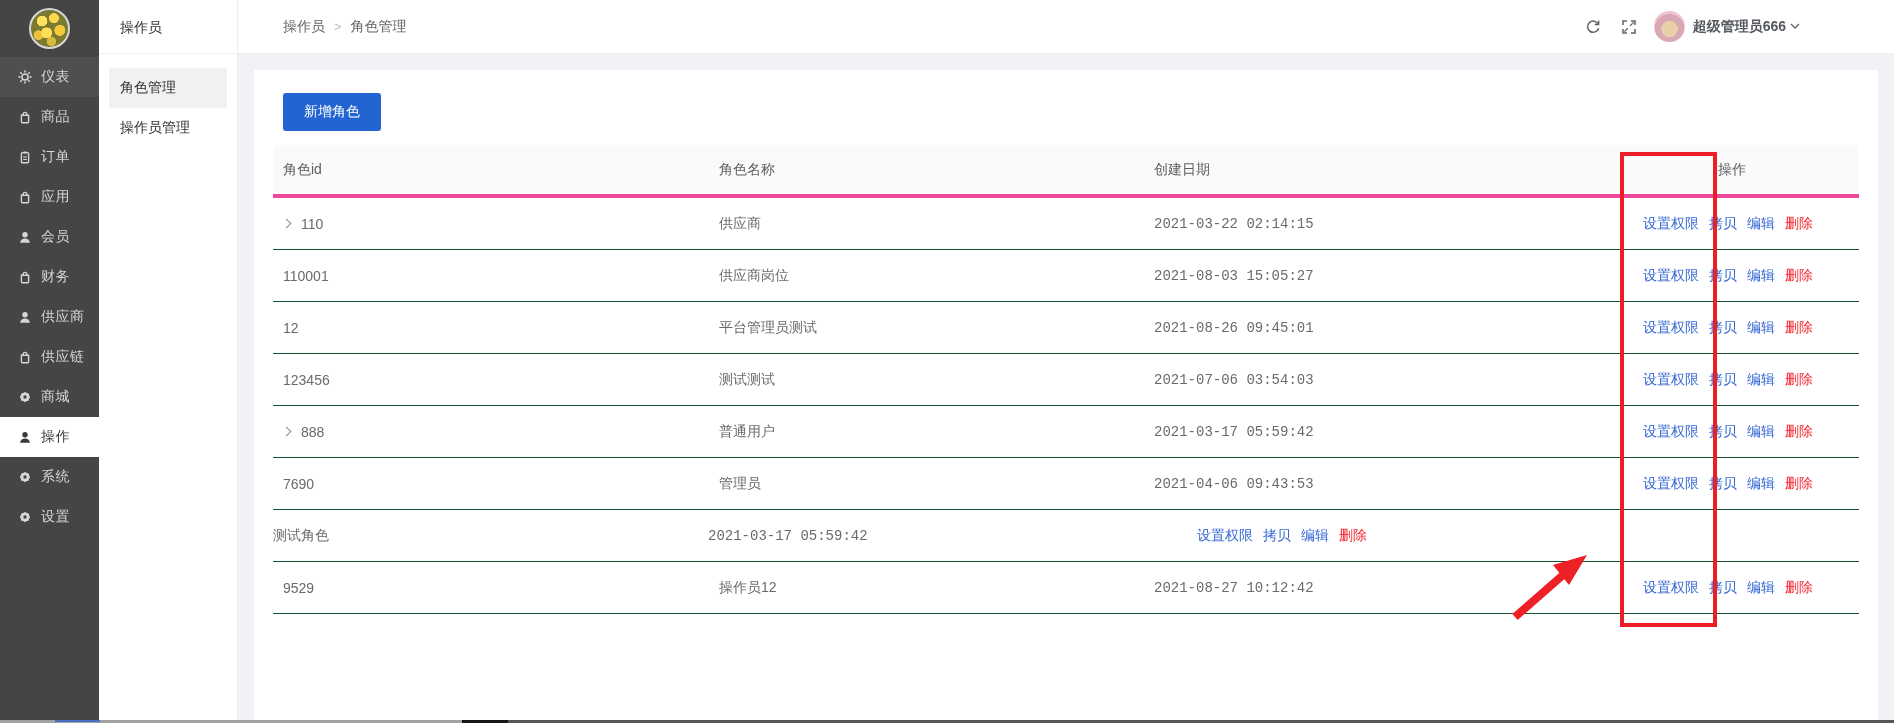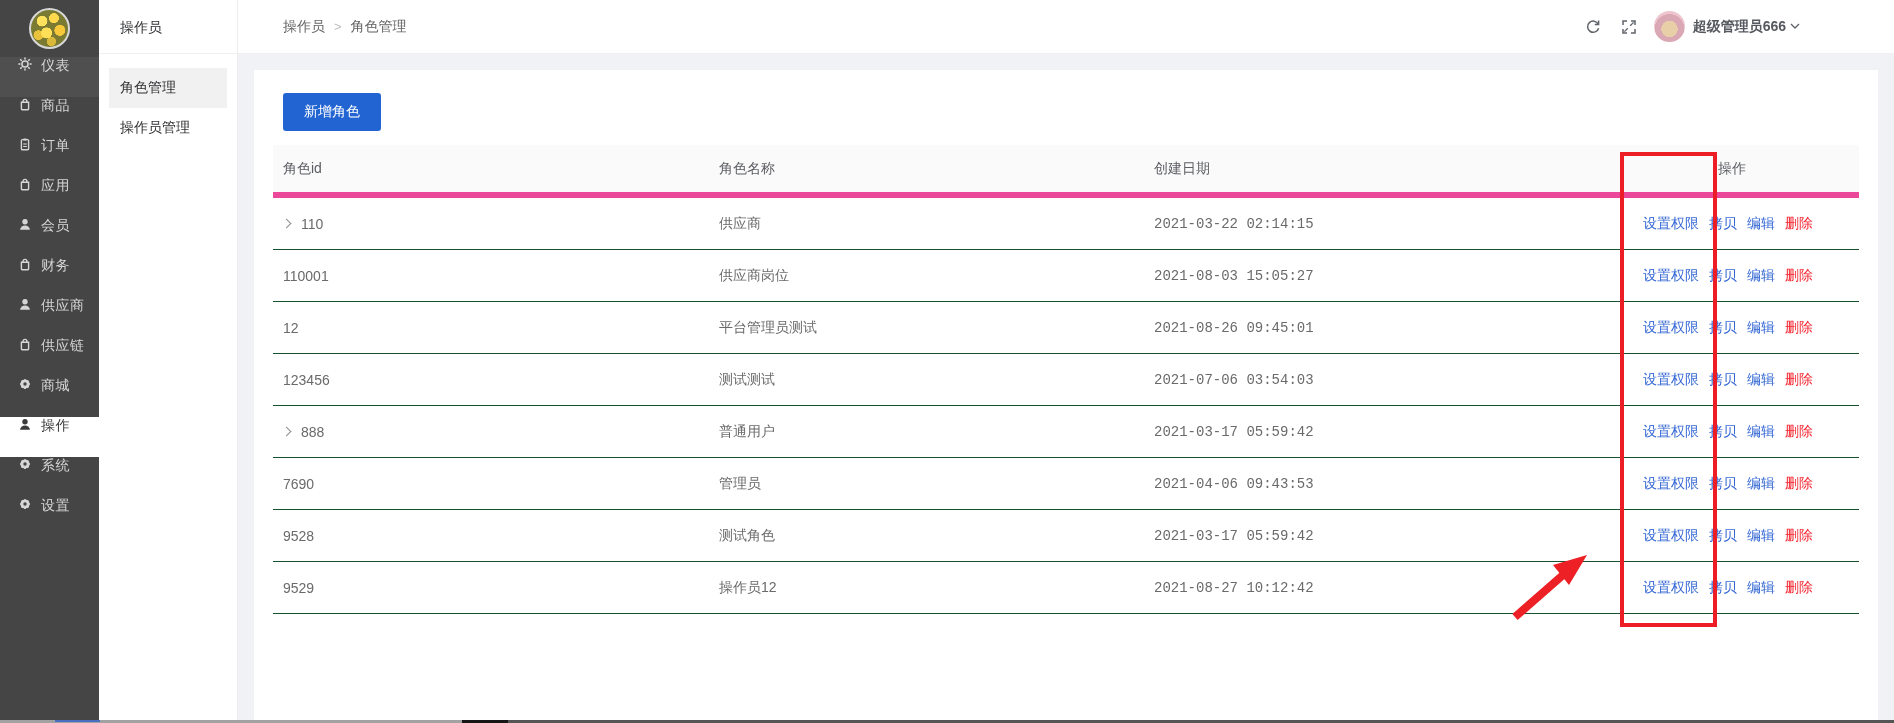--- a/index.html
+++ b/index.html
@@ -11,21 +11,21 @@
   .logo-wrap { height:57px; display:flex; align-items:center; justify-content:center; }
   .logo { width:41px; height:41px; border-radius:50%; border:2px solid #d8d8d8;
     background:
       radial-gradient(circle at 30% 30%, #ffe15e 0 14%, rgba(0,0,0,0) 15%),
       radial-gradient(circle at 62% 22%, #ffd84d 0 13%, rgba(0,0,0,0) 14%),
       radial-gradient(circle at 78% 55%, #f6c83a 0 15%, rgba(0,0,0,0) 16%),
       radial-gradient(circle at 42% 62%, #ffdf55 0 17%, rgba(0,0,0,0) 18%),
       radial-gradient(circle at 20% 68%, #e8c23c 0 12%, rgba(0,0,0,0) 13%),
       radial-gradient(circle at 55% 85%, #d8b93a 0 12%, rgba(0,0,0,0) 13%),
       #7b7a33; }
-  .nav-item { height:40px; display:flex; align-items:flex-start; padding-left:18px; cursor:pointer; color:#d6d6d6; }
+  .nav-item { height:40px; display:flex; align-items:center; padding-left:18px; cursor:pointer; color:#d6d6d6; }
   .nav-item.hover { background:#4f4f4f; }
   .nav-item.selected { background:#ffffff; color:#383838; }
   .nav-icon { width:14px; height:14px; display:inline-flex; }
   .nav-label { margin-left:9px; font-size:14px; letter-spacing:0.5px; }
 
   
   .submenu { position:absolute; left:99px; top:0; width:139px; height:723px; background:#fff; border-right:1px solid #ececec; z-index:1; }
   .submenu-title { height:54px; line-height:54px; padding-left:21px; color:#303133; border-bottom:1px solid #f0f0f0; font-size:14px; }
   .submenu-list { padding-top:14px; }
   .submenu-item { height:40px; margin:0 10px; display:flex; align-items:center; padding-left:11px; color:#303133; cursor:pointer; }
@@ -45,21 +45,21 @@
   .user-name { margin-left:8px; color:#55585e; cursor:pointer; }
   .caret { margin-left:4px; display:inline-flex; }
 
   
   .main { position:absolute; left:238px; top:54px; right:0; bottom:0; background:#f0f2f5; }
   .card { position:absolute; left:16px; right:16px; top:16px; bottom:0; background:#fff; }
   .add-btn { margin:23px 16px 0 29px; height:38px; padding:0 21px; background:#2264d1; color:#fff;
     border:none; border-radius:3px; font-size:14px; cursor:pointer; font-family:inherit; }
 
   .table { margin:14px 19px 0 19px; }
-  .t-head { display:flex; align-items:center; height:53px; background:#fafafa; border-bottom:6px solid #ec4899; color:#5c5e63; }
+  .t-head { display:flex; align-items:center; height:53px; background:#fafafa; border-bottom:4px solid #ec4899; color:#5c5e63; }
   .t-row { display:flex; align-items:center; height:52px; border-bottom:1px solid #14532d; color:#6a6a6a; }
   .c-id   { width:446px; padding-left:10px; display:flex; align-items:center; }
   .c-name { width:435px; }
   .c-date { width:489px;font-family:Liberation Mono, monospace; }
   .c-act  { flex:1; display:flex; align-items:center; }
   .t-head .c-act { padding-left:75px; }
   .chev { width:7px; height:7px; border-top:1.5px solid #8d8d8d; border-right:1.5px solid #8d8d8d;
     transform:rotate(45deg); margin-right:11px; cursor:pointer; flex:0 0 auto; }
   .link { color:#3568d4; margin-right:10px; cursor:pointer; }
   .link.danger { color:#f5222d; }
@@ -334,23 +334,20 @@
             <div class="c-name">管理员</div>
             <div class="c-date">2021-04-06 09:43:53</div>
             <div class="c-act">
               <span class="link">设置权限</span>
               <span class="link">拷贝</span>
               <span class="link">编辑</span>
               <span class="link danger">删除</span>
             </div>
           </div>
           <div class="t-row">
-            <div class="c-id">
-              <span>9528</span>
-            </div>
             <div class="c-name">测试角色</div>
             <div class="c-date">2021-03-17 05:59:42</div>
             <div class="c-act">
               <span class="link">设置权限</span>
               <span class="link">拷贝</span>
               <span class="link">编辑</span>
               <span class="link danger">删除</span>
             </div>
           </div>
           <div class="t-row">

